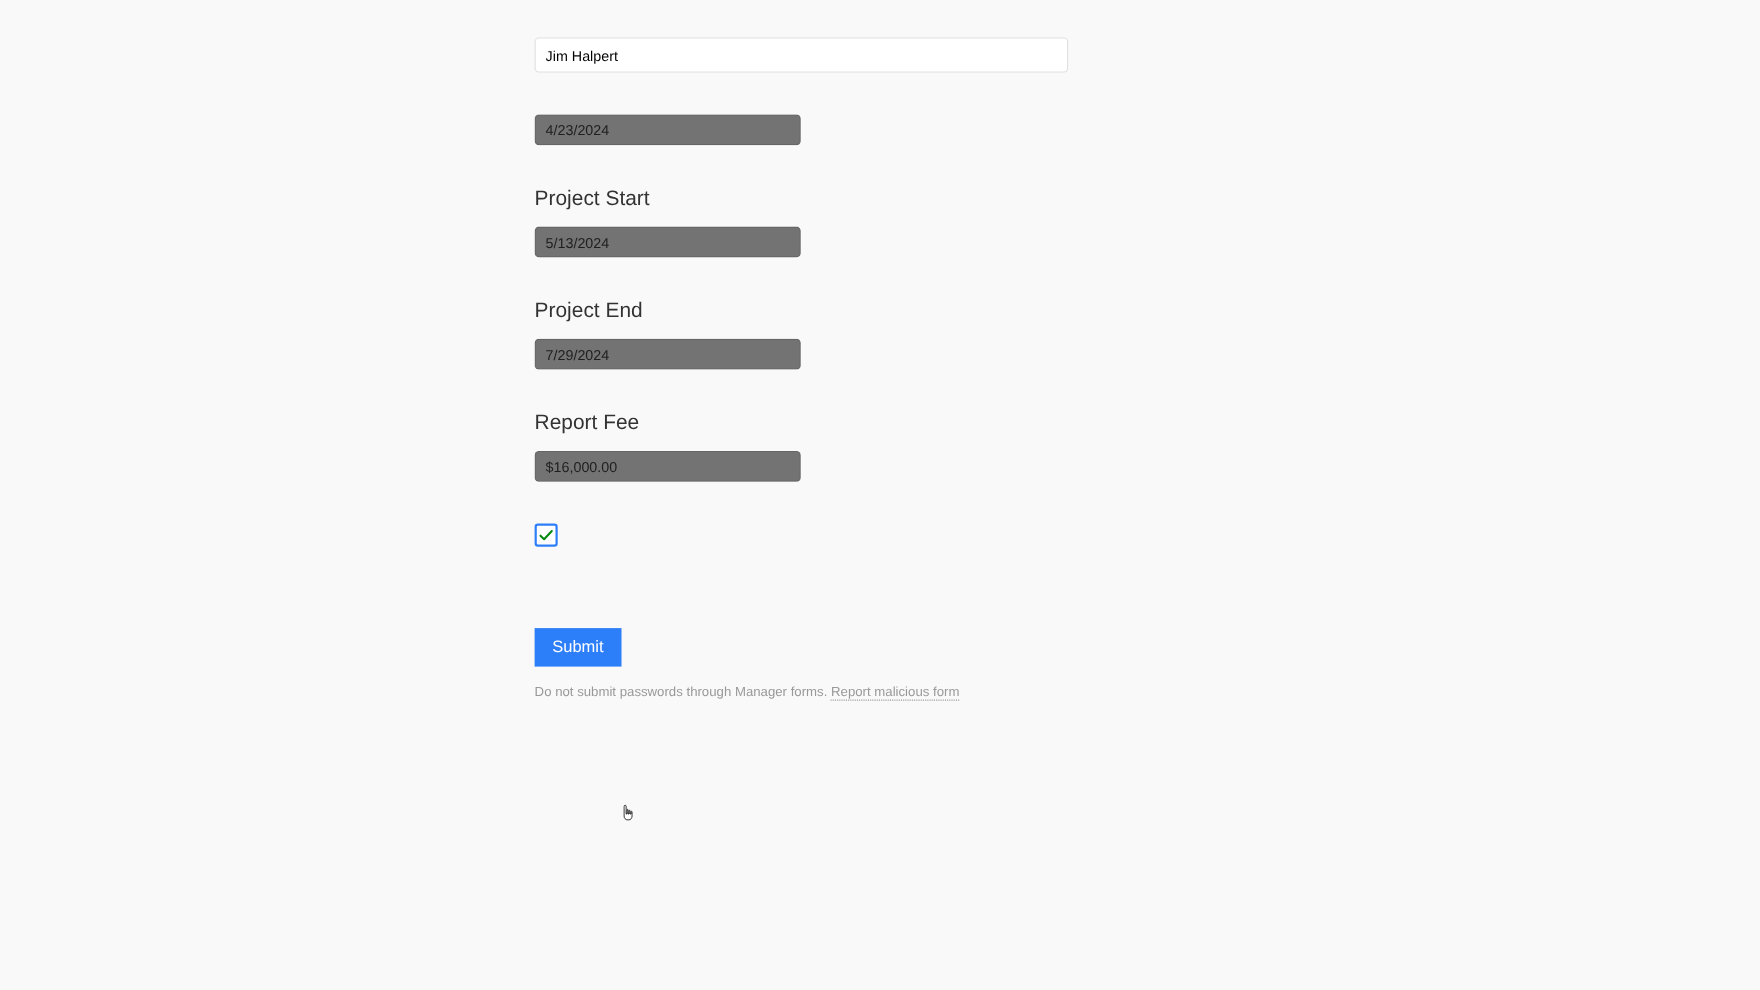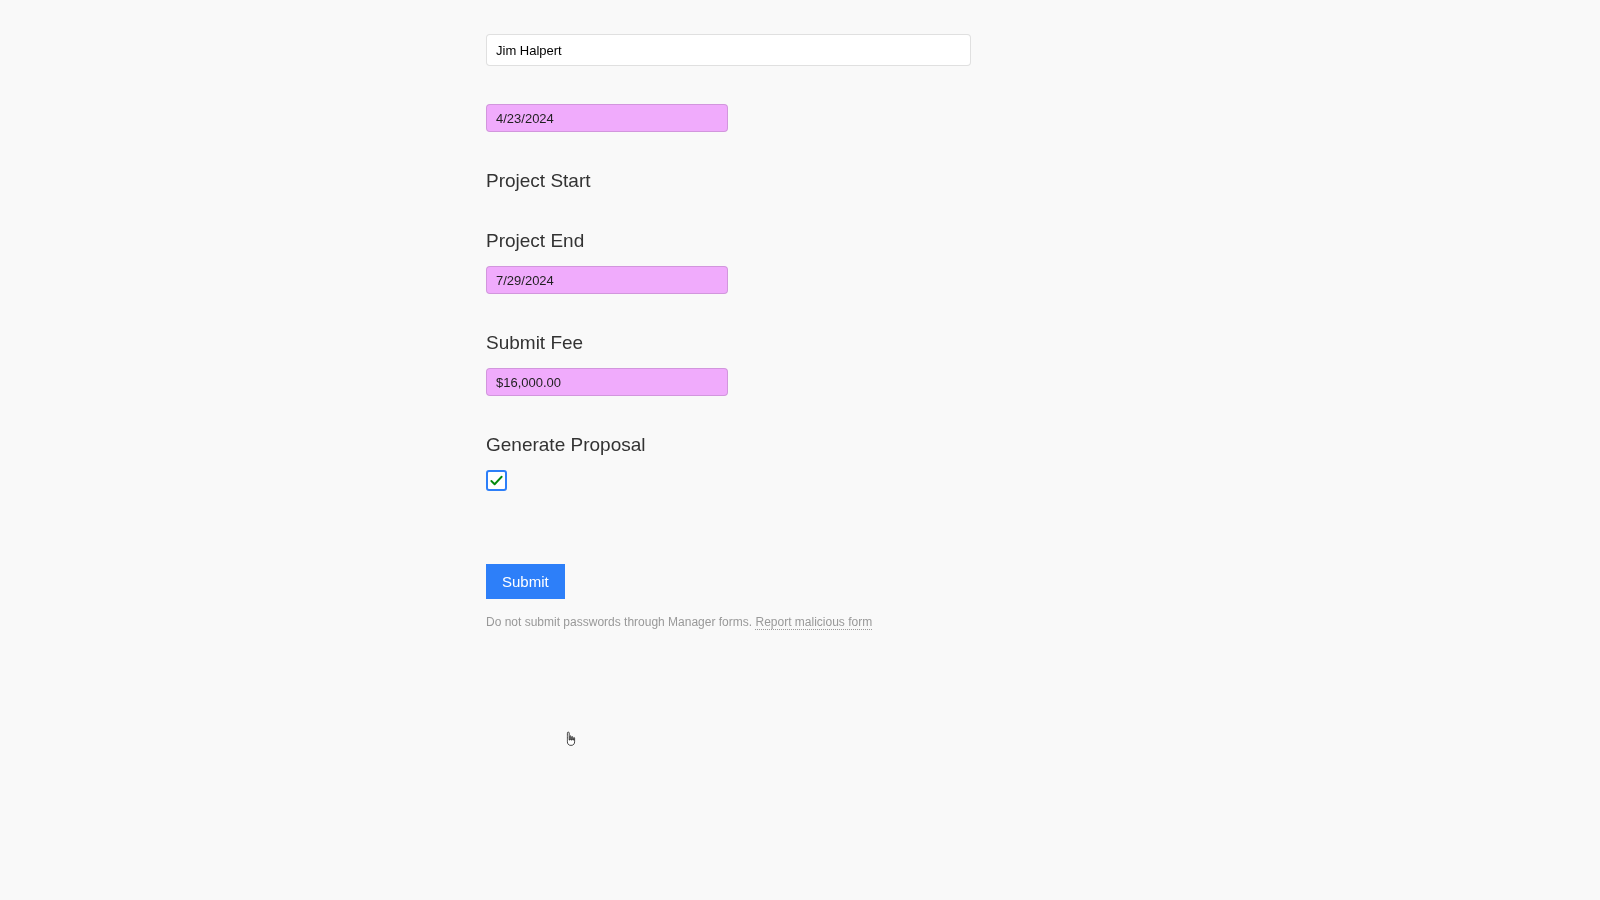--- a/index.html
+++ b/index.html
@@ -41,21 +41,21 @@
       font-family: inherit;
     }
     .date-input {
       width: 242px;
       height: 28px;
       padding: 6px 9px;
       font-size: 13px;
       color: #1f1f1f;
       border: 1px solid rgba(0,0,0,0.12);
       border-radius: 4px;
-      background: #f0abfc;
+      background: #737373;
       font-family: inherit;
     }
     .checkbox-wrapper {
       display: inline-flex;
       align-items: center;
       justify-content: center;
       width: 21px;
       height: 21px;
       border: 2px solid #2d7ff9;
       border-radius: 3px;
@@ -113,34 +113,34 @@
   <div class="field-group">
     <input type="text" class="text-input" value="Jim Halpert" style="">
   </div>
 
   <div class="field-group">
     <input type="text" class="date-input" value="4/23/2024" style="">
   </div>
 
   <div class="field-group">
     <label class="field-label">Project Start</label>
+    <input type="text" class="date-input" value="5/13/2024" style="">
   </div>
 
   <div class="field-group">
     <label class="field-label">Project End</label>
     <input type="text" class="date-input" value="7/29/2024" style="">
   </div>
 
   <div class="field-group-tight">
-    <label class="field-label">Submit Fee</label>
+    <label class="field-label">Report Fee</label>
     <input type="text" class="date-input" value="$16,000.00" style="">
   </div>
 
   <div class="field-group">
-    <label class="field-label">Generate Proposal</label>
     <div class="checkbox-wrapper">
       <svg viewBox="0 0 16 16">
         <path d="M2.5 8.5 L6 12 L13.5 4" stroke="#048a0e" stroke-width="2" fill="none" stroke-linecap="round" stroke-linejoin="round"></path>
       </svg>
     </div>
   </div>
 
   <div class="submit-section">
     <button class="submit-btn">Submit</button>
     <div class="footer-text">

